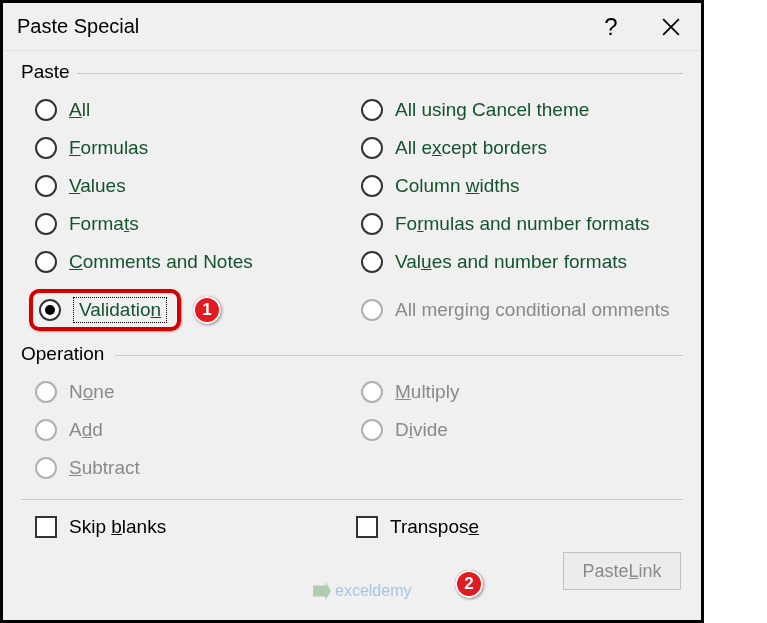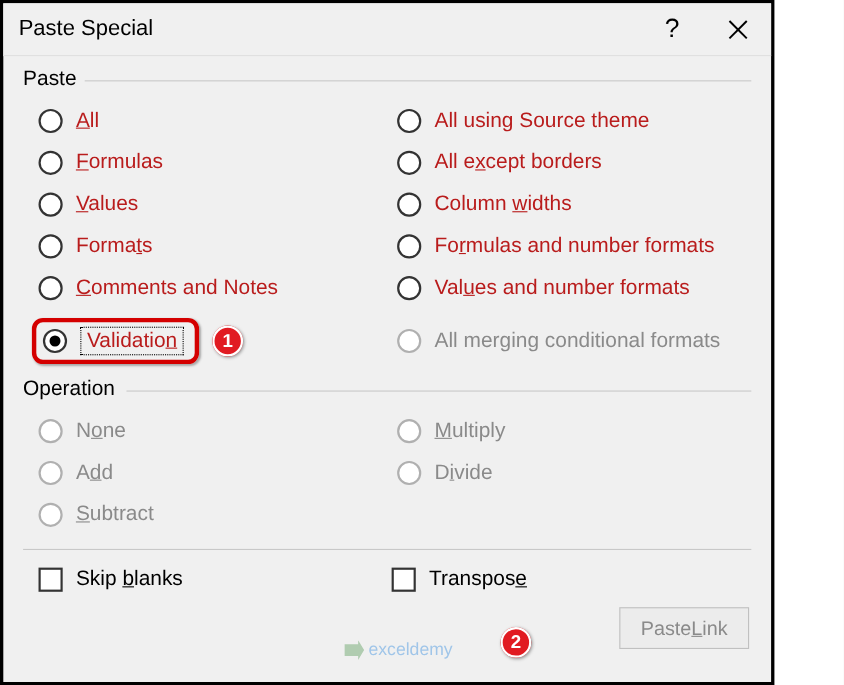--- a/index.html
+++ b/index.html
@@ -48,21 +48,21 @@
     border-top: 1px solid #c8c8c8;
   }
   .radio-grid {
     display: grid;
     grid-template-columns: 1fr 1fr;
     column-gap: 10px; row-gap: 16px;
     padding: 10px 6px 12px 14px;
   }
   .radio-item {
     display: flex; align-items: center; gap: 12px;
-    font-size: 19px; color: #b91c1c;
+    font-size: 19px; color: #14532d;
     position: relative;
   }
   .radio-item.disabled { color: #8a8a8a; }
   .radio-circle {
     width: 22px; height: 22px; border-radius: 50%;
     border: 2px solid #333; background: #fff;
     flex: 0 0 auto; position: relative;
   }
   .radio-item.disabled .radio-circle { border-color: #b0b0b0; }
   .radio-item.selected .radio-circle::after {
@@ -161,21 +161,21 @@
     <div class="group-label" style="--lw:56px">Paste</div>
 
     <div class="radio-grid">
 
       <div class="radio-item">
         <span class="radio-circle"></span>
         <span class="radio-label"><u>A</u>ll</span>
       </div>
       <div class="radio-item">
         <span class="radio-circle"></span>
-        <span class="radio-label">All using Source theme</span>
+        <span class="radio-label">All using Cancel theme</span>
       </div>
 
       <div class="radio-item">
         <span class="radio-circle"></span>
         <span class="radio-label"><u>F</u>ormulas</span>
       </div>
       <div class="radio-item">
         <span class="radio-circle"></span>
         <span class="radio-label">All e<u>x</u>cept borders</span>
       </div>
@@ -211,21 +211,21 @@
         <span class="highlight-red">
           <span class="radio-item selected">
             <span class="radio-circle"></span>
             <span class="radio-label focus-rect">Validatio<u>n</u></span>
           </span>
         </span>
         <span class="callout">1</span>
       </div>
       <div class="radio-item disabled">
         <span class="radio-circle"></span>
-        <span class="radio-label">All merging conditional formats</span>
+        <span class="radio-label">All merging conditional omments</span>
       </div>
 
     </div>
 
     <div class="group-label" style="--lw:94px">Operation</div>
 
     <div class="radio-grid">
       <div class="radio-item disabled">
         <span class="radio-circle"></span>
         <span class="radio-label">N<u>o</u>ne</span>

